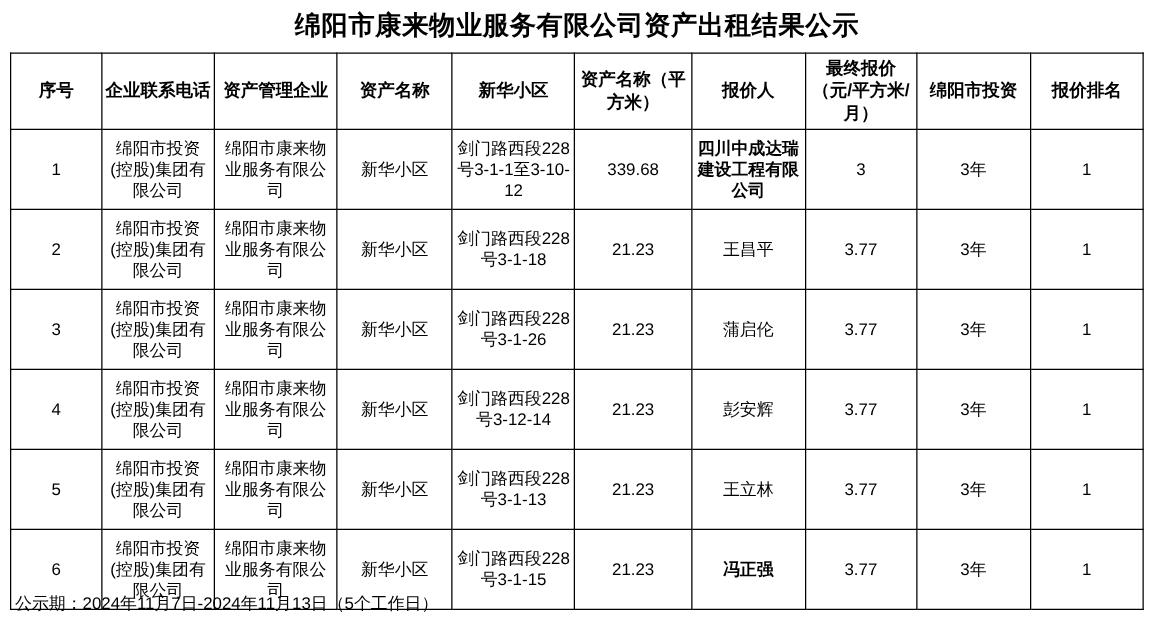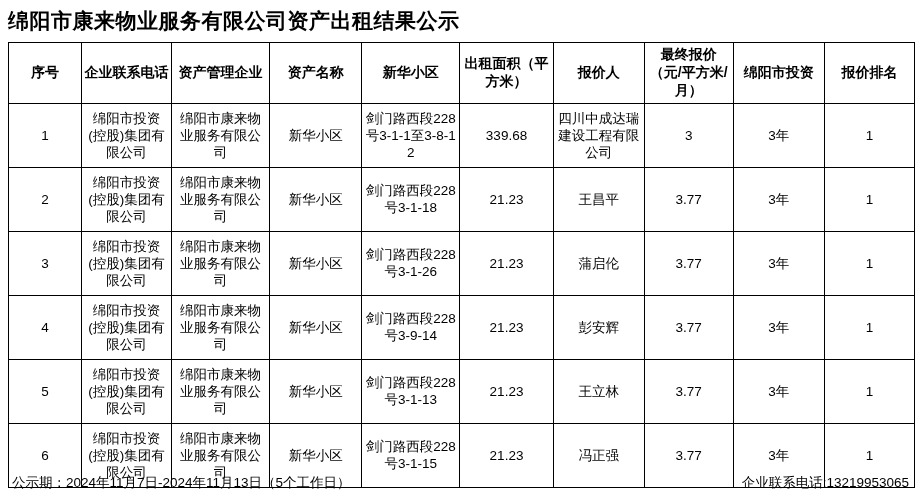--- a/index.html
+++ b/index.html
@@ -15,21 +15,21 @@
     overflow: hidden;
   }
   .page {
     position: relative;
     width: 923px;
     height: 502px;
     box-sizing: border-box;
     padding: 0 8px;
   }
   .doc-title {
-    text-align: left;
+    text-align: center;
     font-size: 21px;
     font-weight: bold;
     letter-spacing: 0.5px;
     padding: 8px 0 9px 0;
     line-height: 1.2;
   }
   table.result-table {
     width: 907px;
     border-collapse: collapse;
     table-layout: fixed;
@@ -47,21 +47,21 @@
   }
   table.result-table thead th {
     font-weight: bold;
     height: 46px;
     font-size: 14px;
   }
   table.result-table tbody td {
     height: 57px;
   }
   .bold-cell {
-    font-weight: normal;
+    font-weight: bold;
   }
   .footer {
     position: absolute;
     left: 8px;
     right: 8px;
     bottom: 10px;
     font-size: 13.5px;
     display: flex;
     justify-content: space-between;
     align-items: flex-start;
@@ -93,34 +93,34 @@
       <col style="width:90px">
       <col style="width:89px">
     </colgroup>
     <thead>
       <tr>
         <th>序号</th>
         <th>企业联系电话</th>
         <th>资产管理企业</th>
         <th>资产名称</th>
         <th>新华小区</th>
-        <th>出租面积（平方米）</th>
+        <th>资产名称（平方米）</th>
         <th>报价人</th>
         <th>最终报价（元/平方米/月）</th>
         <th>绵阳市投资</th>
         <th>报价排名</th>
       </tr>
     </thead>
     <tbody>
       <tr>
         <td>1</td>
         <td>绵阳市投资(控股)集团有限公司</td>
         <td>绵阳市康来物业服务有限公司</td>
         <td>新华小区</td>
-        <td>剑门路西段228号3-1-1至3-8-12</td>
+        <td>剑门路西段228号3-1-1至3-10-12</td>
         <td>339.68</td>
         <td class="bold-cell">四川中成达瑞建设工程有限公司</td>
         <td>3</td>
         <td>3年</td>
         <td>1</td>
       </tr>
       <tr>
         <td>2</td>
         <td>绵阳市投资(控股)集团有限公司</td>
         <td>绵阳市康来物业服务有限公司</td>
@@ -142,21 +142,21 @@
         <td>蒲启伦</td>
         <td>3.77</td>
         <td>3年</td>
         <td>1</td>
       </tr>
       <tr>
         <td>4</td>
         <td>绵阳市投资(控股)集团有限公司</td>
         <td>绵阳市康来物业服务有限公司</td>
         <td>新华小区</td>
-        <td>剑门路西段228号3-9-14</td>
+        <td>剑门路西段228号3-12-14</td>
         <td>21.23</td>
         <td>彭安辉</td>
         <td>3.77</td>
         <td>3年</td>
         <td>1</td>
       </tr>
       <tr>
         <td>5</td>
         <td>绵阳市投资(控股)集团有限公司</td>
         <td>绵阳市康来物业服务有限公司</td>
@@ -178,16 +178,15 @@
         <td class="bold-cell">冯正强</td>
         <td>3.77</td>
         <td>3年</td>
         <td>1</td>
       </tr>
     </tbody>
   </table>
 
   <div class="footer">
     <div class="footer-left">公示期：2024年11月7日-2024年11月13日（5个工作日）</div>
-    <div class="footer-right">企业联系电话:13219953065</div>
   </div>
 
 </div>
 
 </body></html>

